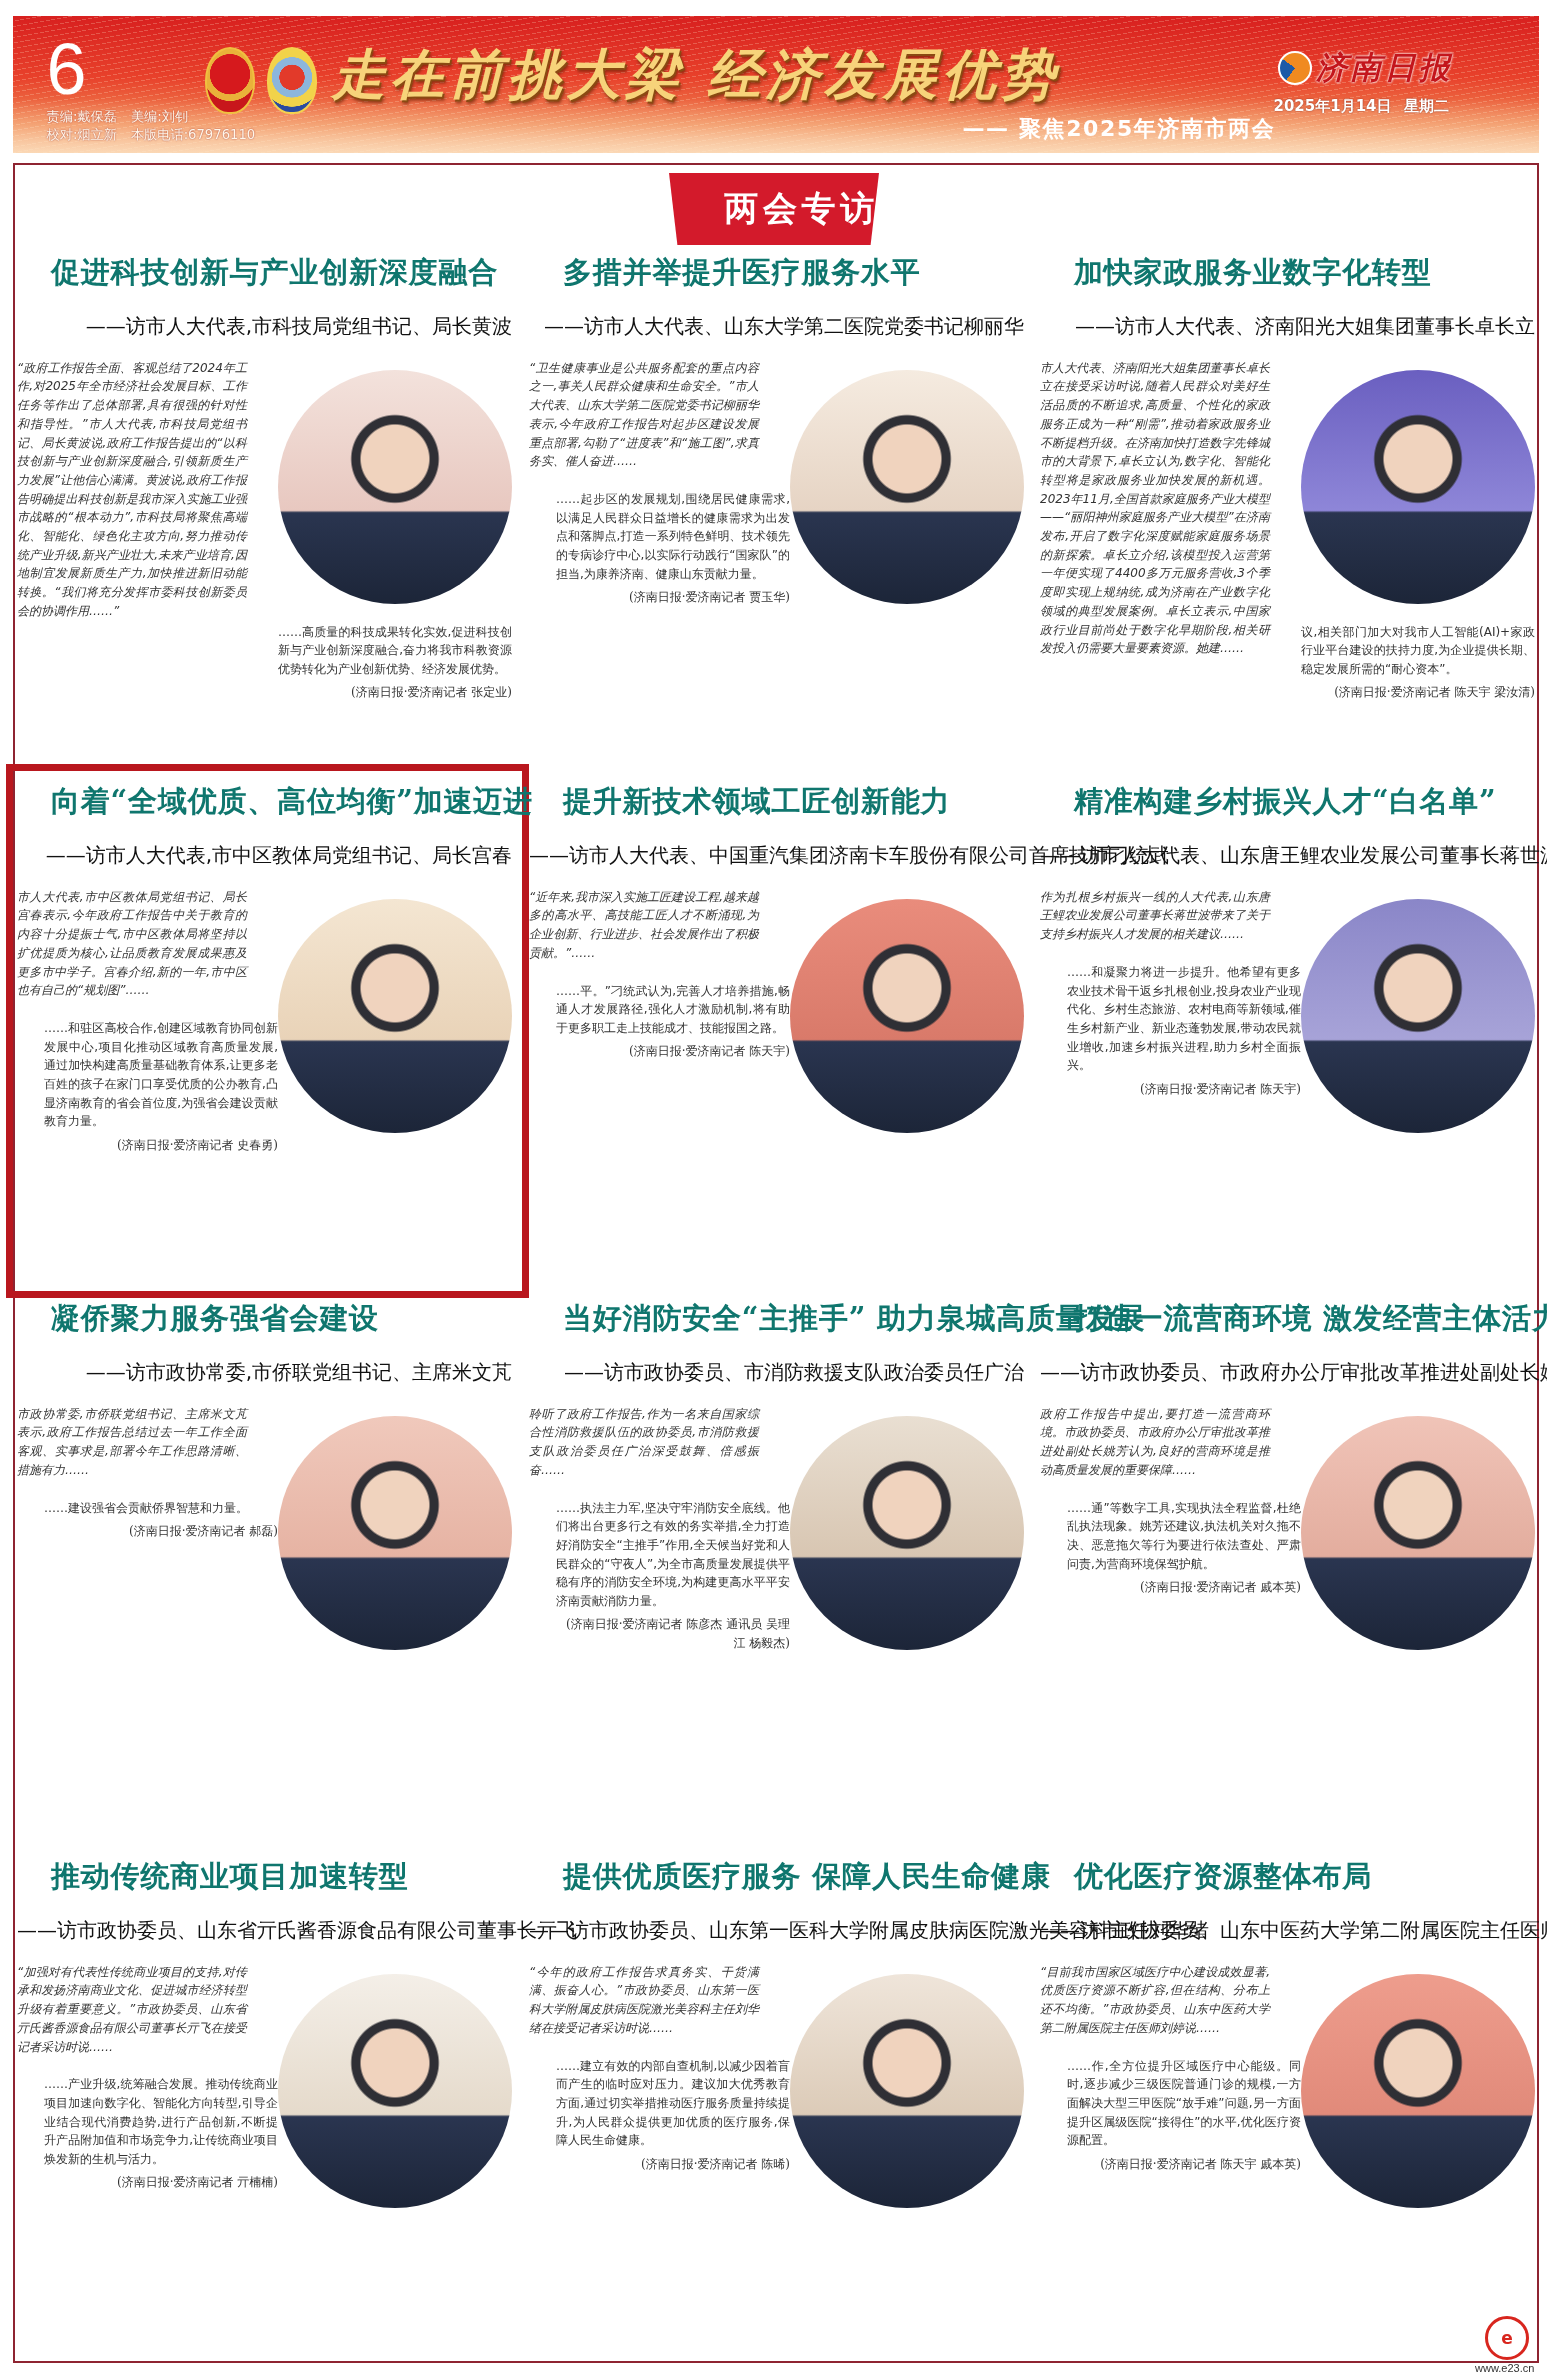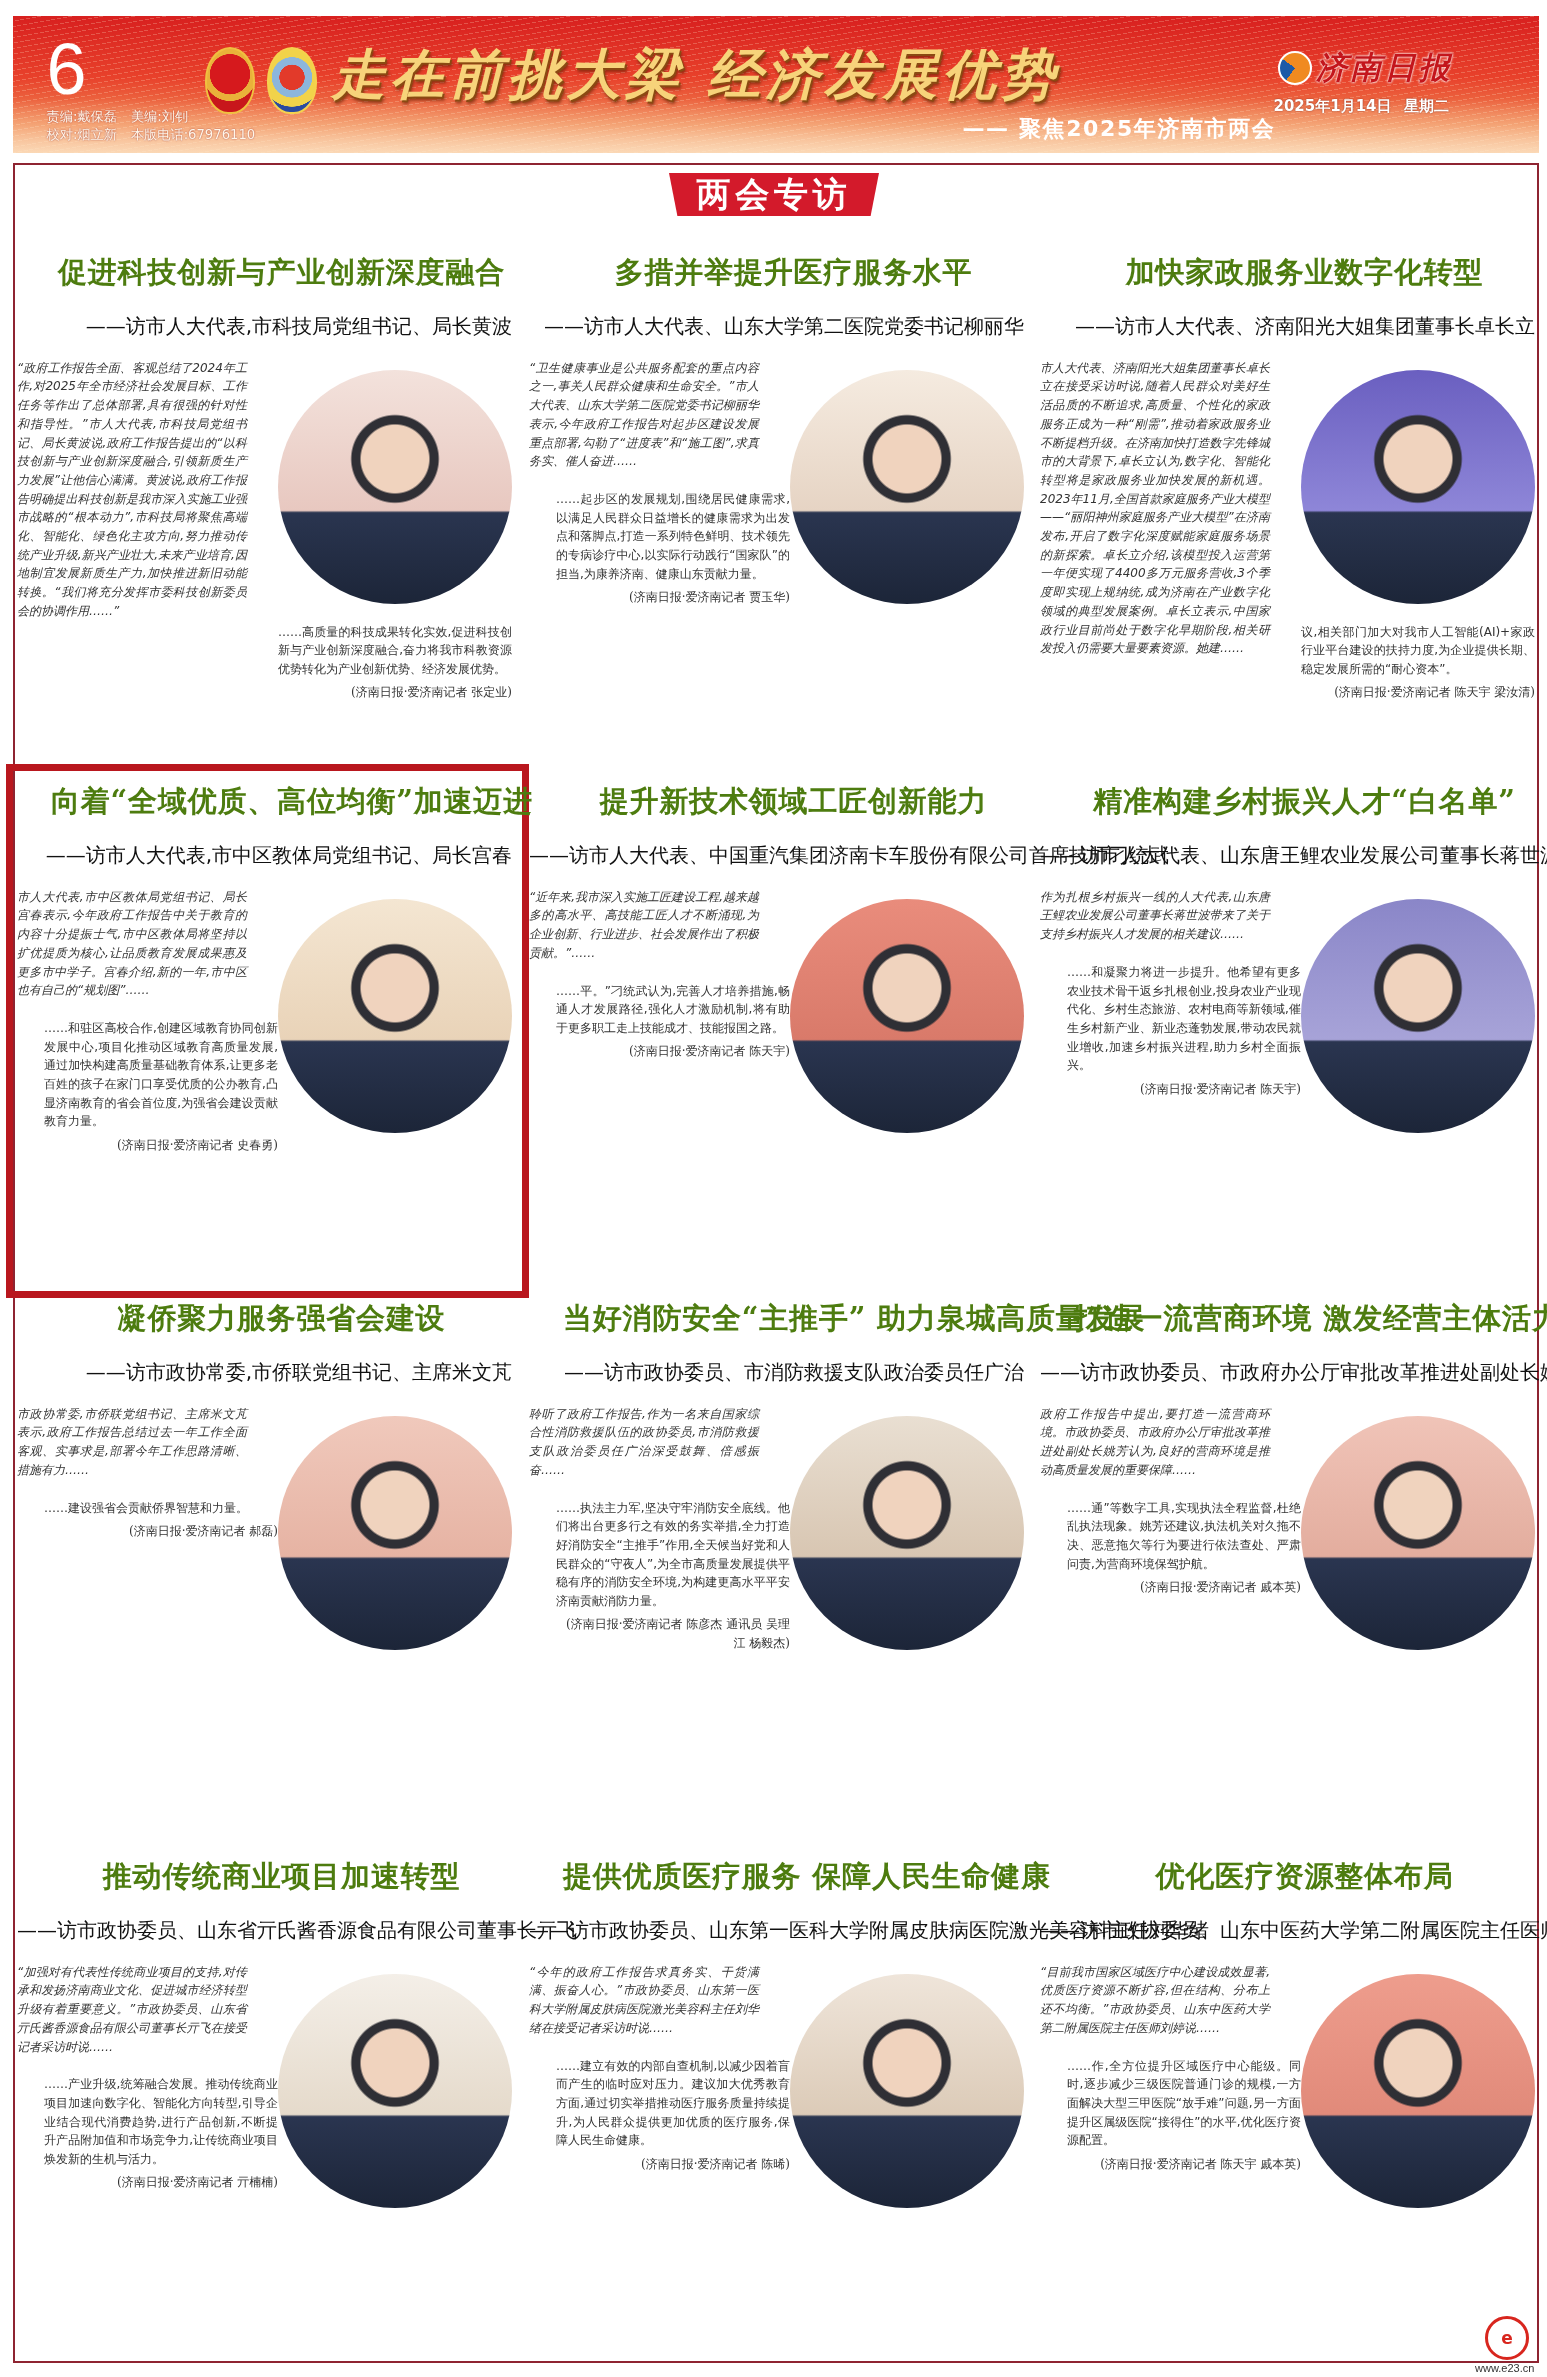--- a/index.html
+++ b/index.html
@@ -19,26 +19,26 @@
   .headline { position: absolute; left: 319px; top: 23.4px; font-family: "DejaVu Serif", serif; font-weight: bold; font-style: italic; font-size: 54px; color: #f7d37a; letter-spacing: 4.7px;
     text-shadow: 1.6px 2.3px 0 #8a4a12, 2.3px 3.9px 3.1px rgba(90,30,0,0.6); }
   .subhead { position: absolute; left: 950px; top: 98px; font-family: "DejaVu Sans", sans-serif; font-size: 22px; font-weight: bold; color: #fff; letter-spacing: 1.6px; }
   .paper-logo { position: absolute; left: 1265px; top: 31px; display: flex; align-items: center; gap: 4.7px; }
   .paper-logo .mark { width: 34px; height: 34px; border-radius: 50%; background: conic-gradient(#f08a20 0 60%, #1c5aa8 60% 85%, #f08a20 85%); border: 2.3px solid #fff; }
   .paper-logo .name { font-family: "DejaVu Serif", serif; font-style: italic; font-weight: bold; font-size: 31px; color: #c4161c; text-shadow: 0 0 2.3px #fff, 0 0 2.3px #fff; letter-spacing: 3.1px; }
   .paper-date { position: absolute; left: 1261px; top: 81px; font-size: 15px; color: #fff; text-shadow: 0 0 1.6px #7a2a1a; font-weight: bold; }
   .paper-date span { margin-right: 12.5px; }
 
   .frame { position: absolute; left: 12.5px; top: 163px; width: 1526px; height: 2200px; border: 2.3px solid #8e2431; }
-  .section-banner { position: absolute; left: 669px; top: 173px; width: 210px; height: 43px; background: #d31a2b;
-    clip-path: polygon(0 0, 100% 0, 96% 100%, 4% 100%); display: flex; align-items: center; justify-content: center; }
+  .section-banner { position: absolute; left: 669px; top: 173px; width: 210px; height: 72px; background: #d31a2b;
+    clip-path: polygon(0 0, 100% 0, 96% 100%, 4% 100%); display: flex; align-items: center; justify-content: flex-end; }
   .section-banner span { color: #fff; font-size: 34px; font-weight: bold; letter-spacing: 4.7px; font-family: "DejaVu Sans", sans-serif; }
 
   .article { position: absolute; width: 495px; }
-  .article h2 { font-family: "DejaVu Serif", serif; font-weight: bold; font-size: 29px; text-align: center; letter-spacing: 0.8px; color: #4d7c0f; white-space: nowrap; margin-left: 34px; }
+  .article h2 { font-family: "DejaVu Serif", serif; font-weight: bold; font-size: 29px; letter-spacing: 0.8px; color: #0f766e; white-space: nowrap; margin-left: 34px; }
   .article h3 { font-family: "DejaVu Sans", sans-serif; font-weight: normal; font-size: 20px; text-align: right; margin-top: 20px; color: #111; white-space: nowrap; }
   .article .body { position: relative; margin-top: 18.7px; font-size: 12px; line-height: 18.7px; color: #333; text-align: justify; }
   .article .col-left { width: 230px; float: left; font-style: italic; }
   .article .photo { float: right; width: 234px; height: 234px; border-radius: 50%; margin-top: 11px;
     background: radial-gradient(circle at 50% 38%, #f0d3be 0 18%, #2f2f35 19% 23%, transparent 24%), linear-gradient(180deg, var(--bg1) 0%, var(--bg2) 60%, #2a3550 61%, #1c2538 100%); }
   .article .col-right { float: right; width: 234px; margin-top: 19px; }
   .article .byline { font-family: "DejaVu Serif", serif; font-size: 12px; color: #333; text-align: right; margin-top: 4.7px; }
   .clear { clear: both; }
 
   .highlight-box { position: absolute; left: 6.2px; top: 764px; width: 523px; height: 534px; border: 7.8px solid #b9171e; }

